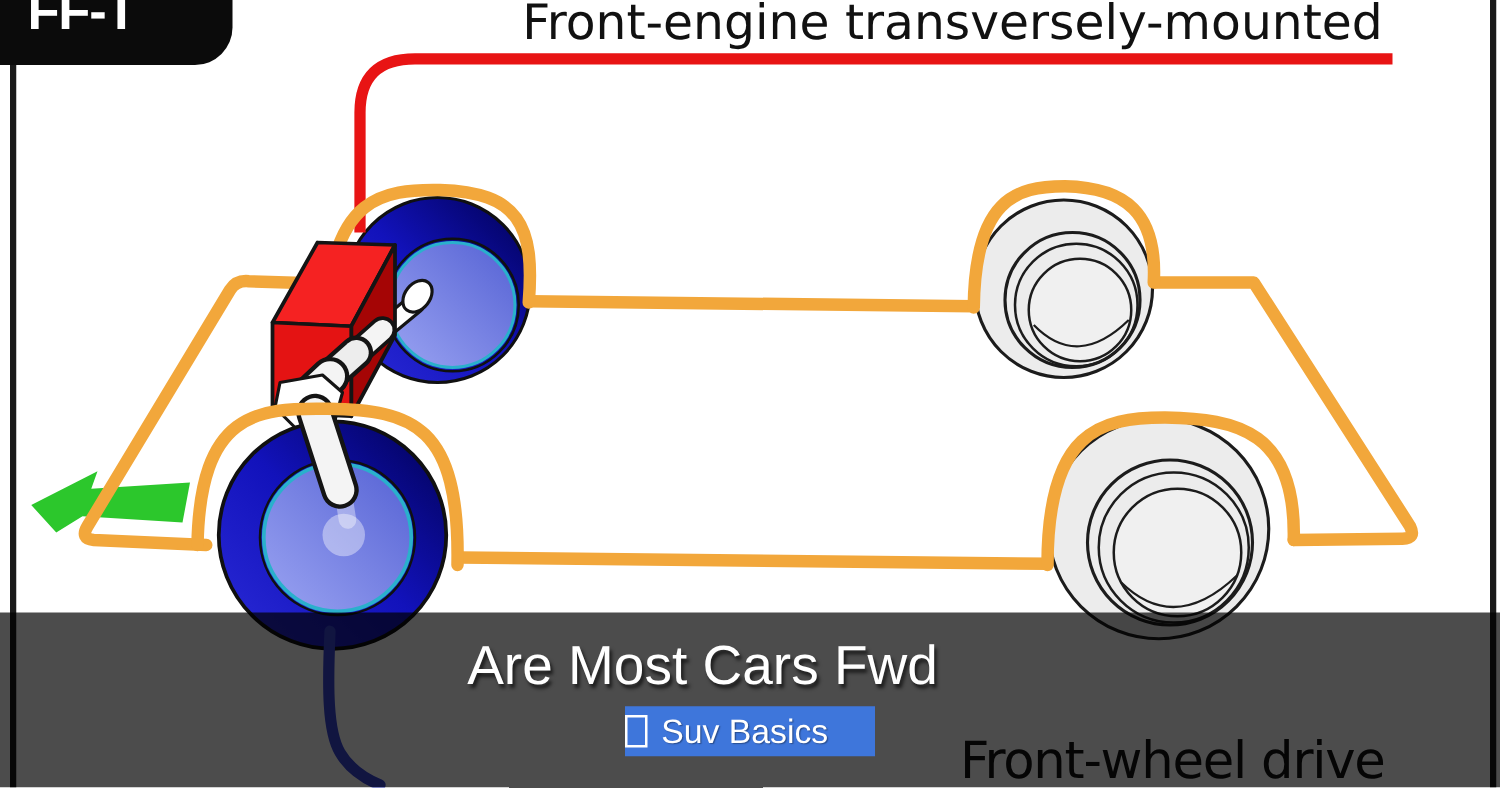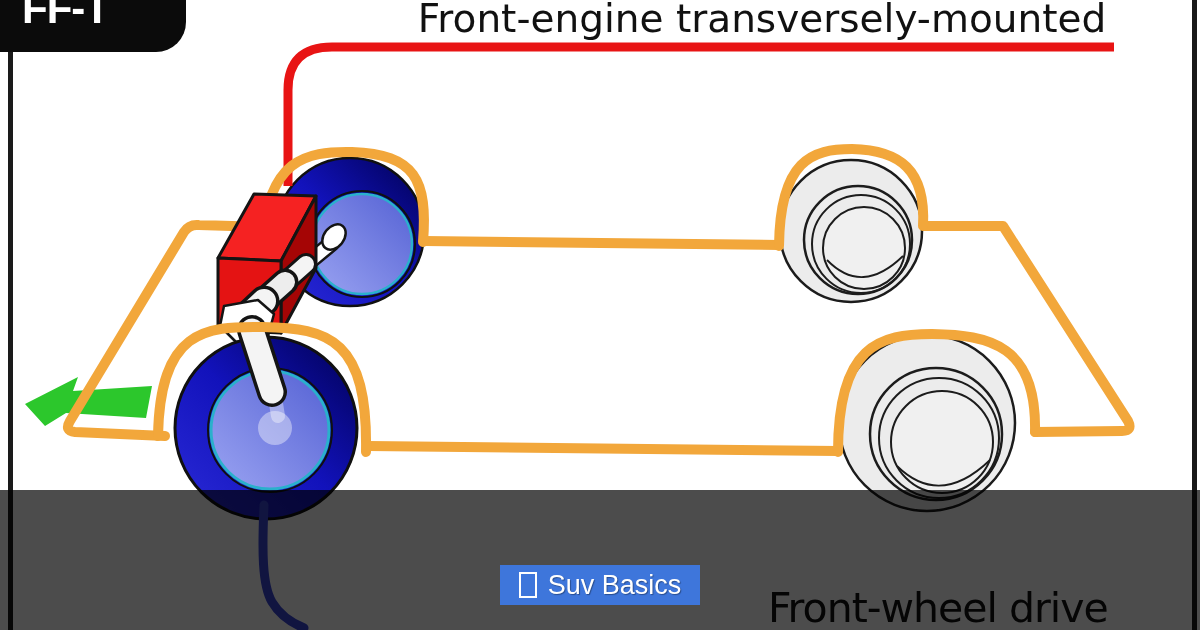--- a/index.html
+++ b/index.html
@@ -28,21 +28,21 @@
 
   .overlay{position:absolute;left:0;top:490px;width:1200px;height:140px;
          background:var(--overlay-black);z-index:4;}
 
   .card-title{position:absolute;left:562px;top:508px;transform:translateX(-50%);
          white-space:nowrap;font-size:44px;color:var(--text-white);z-index:5;
          text-shadow:2px 3px 3px rgba(0,0,0,0.65);}
 
   .topic-button{position:absolute;left:500px;top:565px;width:200px;height:40px;
          background:var(--accent-blue);border:none;color:var(--text-white);z-index:5;
-         display:flex;align-items:center;justify-content:center;font-size:27px;
+         display:flex;align-items:center;justify-content:flex-start;font-size:27px;
          font-family:"Liberation Sans", sans-serif;cursor:pointer;padding:0;
          text-shadow:1px 1px 1px rgba(0,0,0,0.35);}
   .tofu{display:inline-block;width:14px;height:22px;border:2px solid #ffffff;
          margin-right:11px;flex:0 0 auto;}
 </style>
 </head>
 <body>
 
 <div class="stage">
 
@@ -144,19 +144,20 @@
 
   <div class="label-top">Front-engine transversely-mounted</div>
   <div class="label-bottom">Front-wheel drive</div>
 
   <div class="badge">
     <span class="badge-text">FF-T</span>
   </div>
 
   <div class="overlay"></div>
 
+  <div class="card-title">Are Most Cars Fwd</div>
 
   <button class="topic-button">
     <span class="tofu"></span>
     <span>Suv Basics</span>
   </button>
 
 </div>
 
 </body></html>

